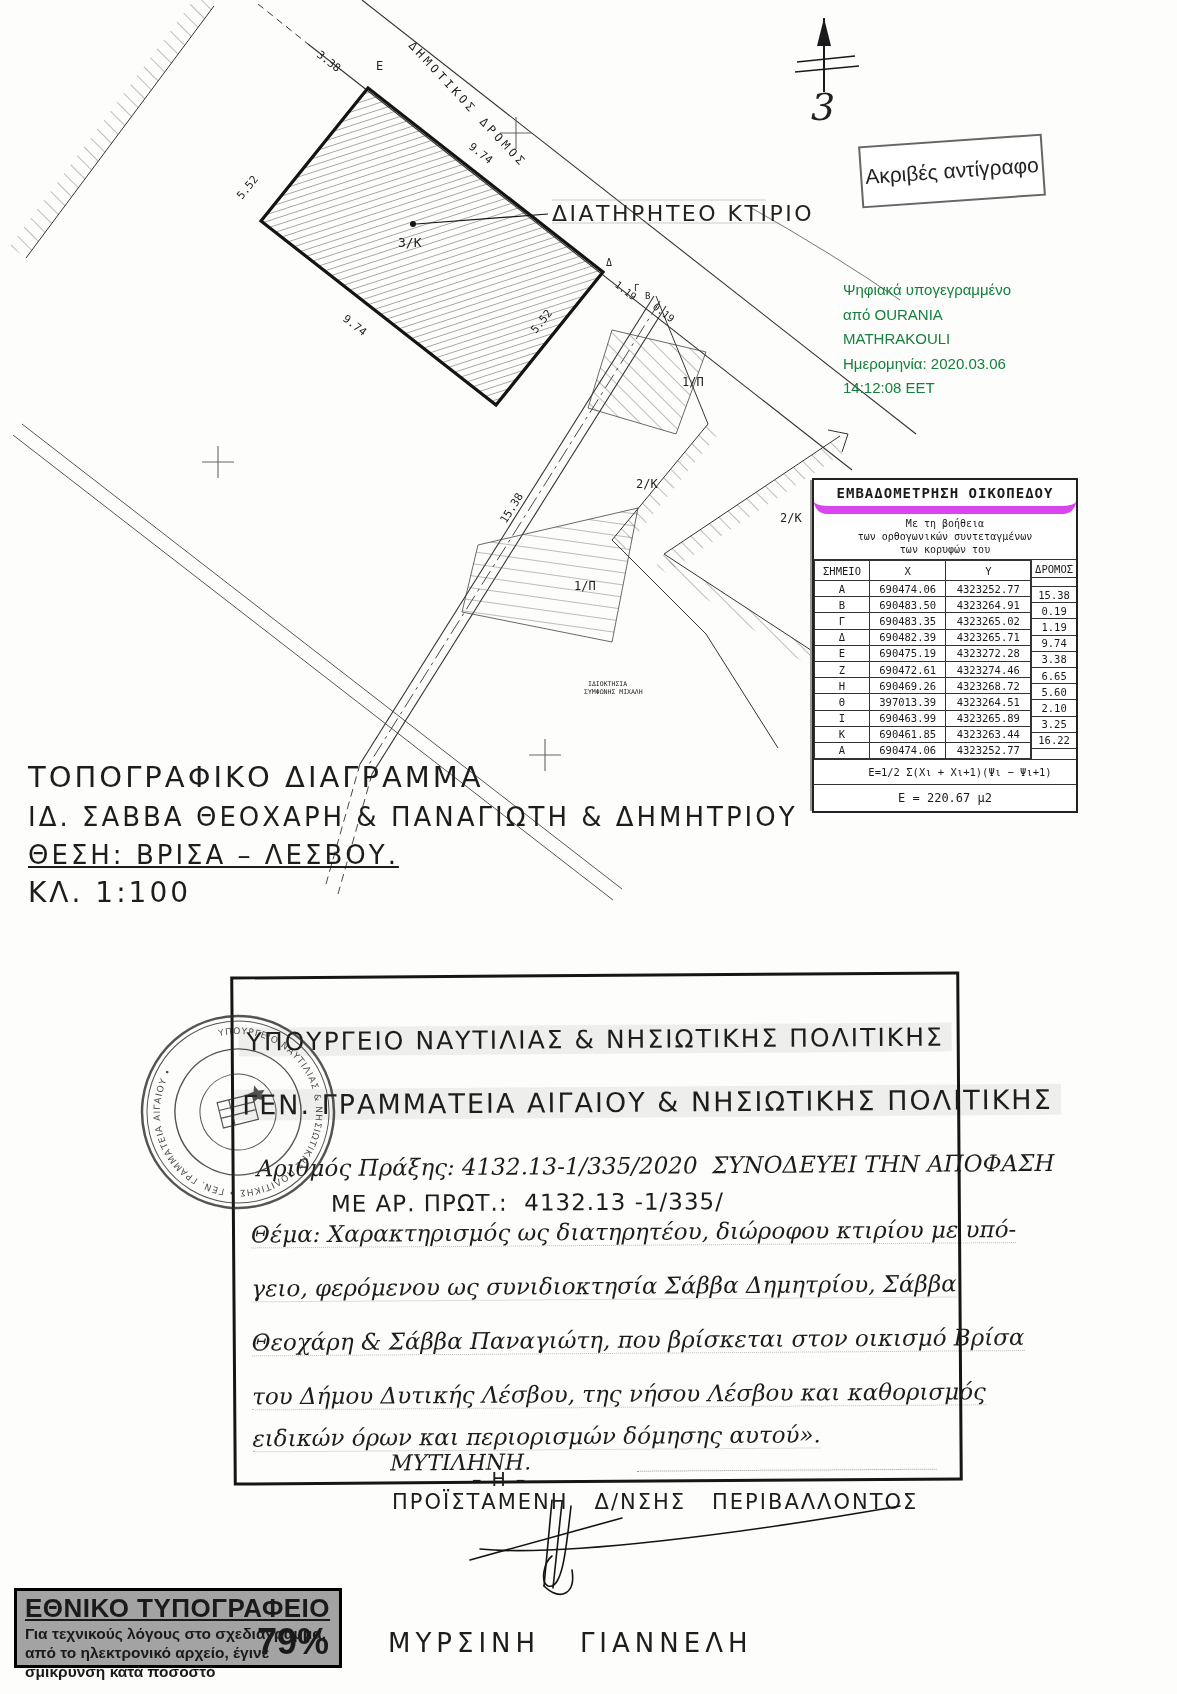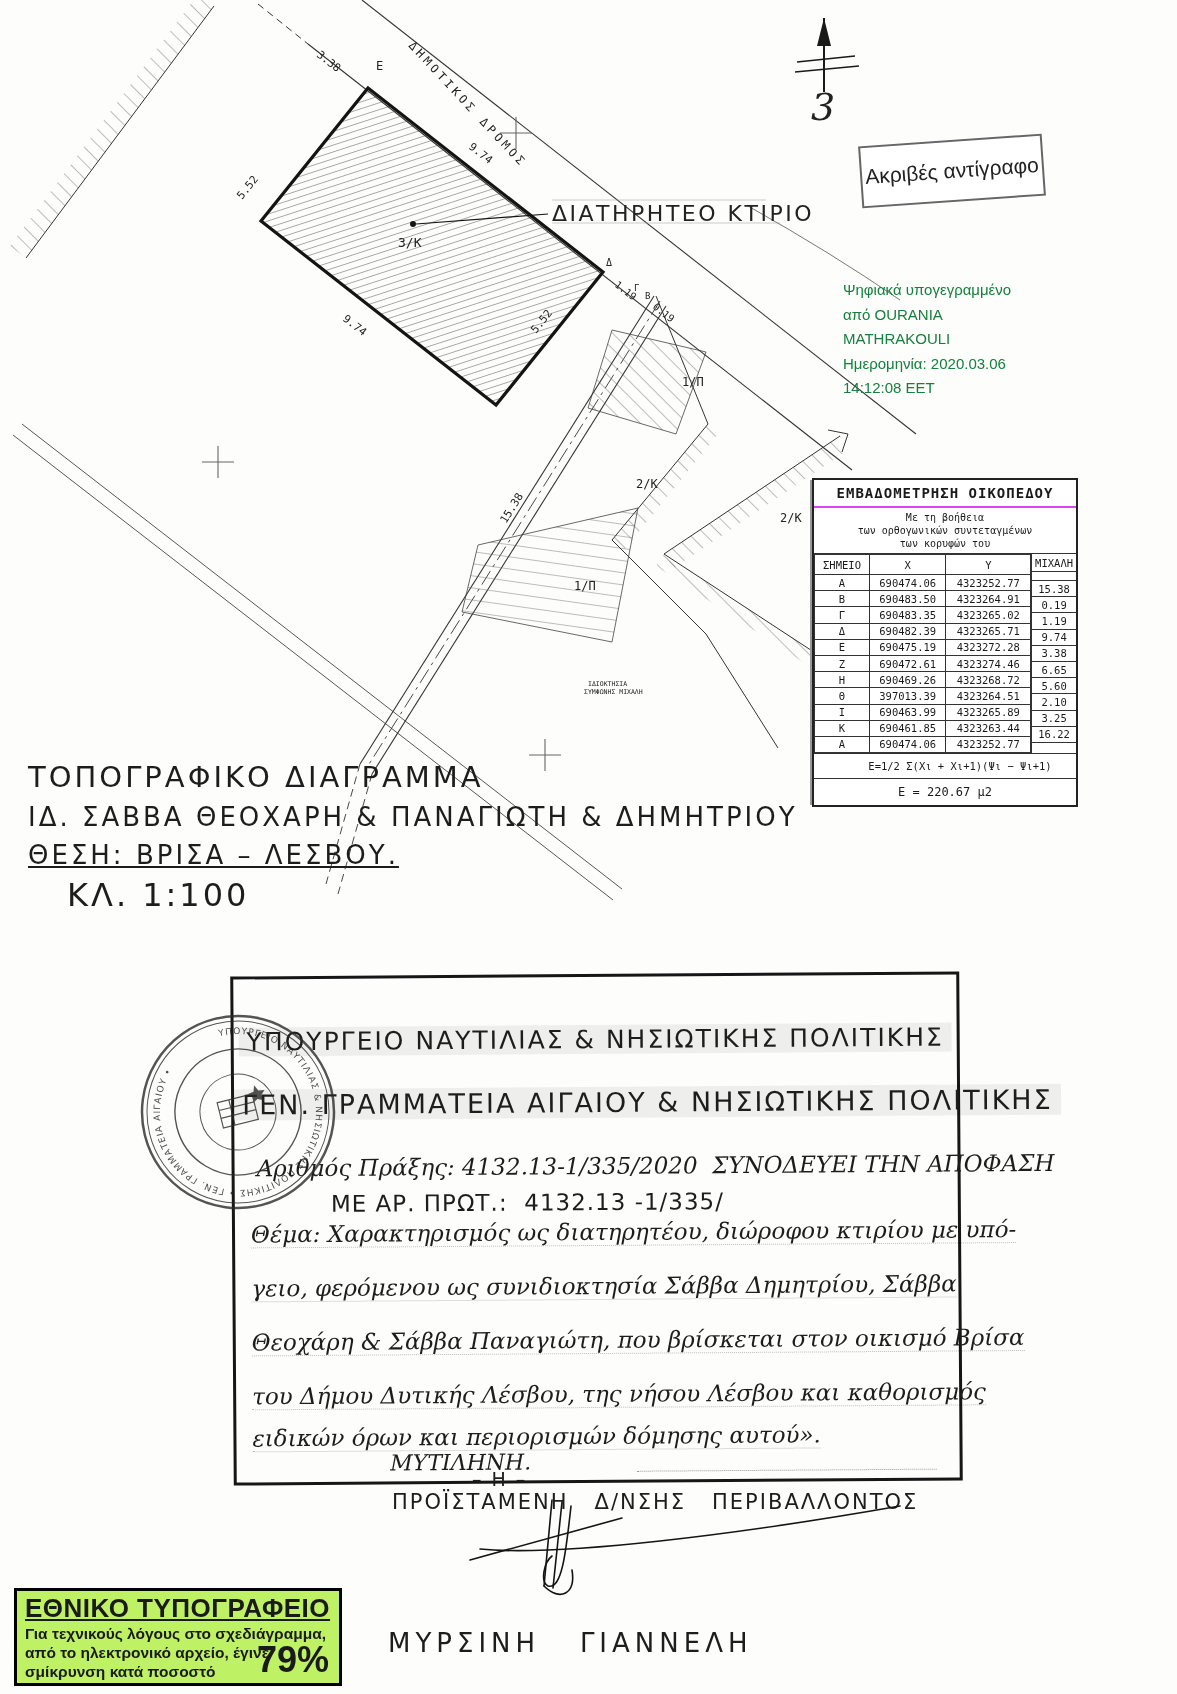--- a/index.html
+++ b/index.html
@@ -12,21 +12,21 @@
   
   .certbox{left:860px;top:140px;width:180px;height:58px;border:2px solid #666;background:#fff;
            transform:rotate(-4deg);display:flex;align-items:center;justify-content:center;
            font-size:21px;color:#222;}
   
   .digsig{left:843px;top:278px;width:250px;font-size:15px;line-height:24.5px;color:#15803d;}
   
   .stable{left:812px;top:478px;width:262px;border:2px solid #222;background:#fff;
           font-family:"DejaVu Sans Mono",monospace;box-shadow:-4px 0 0 -2px #999;}
   .stitle{height:26px;display:flex;align-items:center;justify-content:center;font-size:14px;
-          letter-spacing:1px;border-bottom:2px solid #d946ef;font-weight:bold;}
+          letter-spacing:1px;border-bottom:8px solid #d946ef;font-weight:bold;border-radius:13px;}
   .ssub{border-bottom:1px solid #333;text-align:center;font-size:10px;line-height:13px;padding:3px 8px;}
   .sgrid{display:flex;}
   table.coords{border-collapse:collapse;width:218px;}
   table.coords th{height:17px;font-size:10.5px;font-weight:normal;border:1px solid #333;}
   table.coords td{height:15.2px;font-size:10.5px;text-align:center;border:1px solid #333;padding:0;}
   table.coords th:first-child,table.coords td:first-child{width:52px;}
   .lencol{width:44px;border-left:1px solid #333;display:flex;flex-direction:column;}
   .lenhead{height:18px;display:flex;align-items:center;justify-content:center;font-size:10.5px;
            border-bottom:1px solid #333;box-sizing:border-box;}
   .len-spacer{height:8px;border-bottom:1px solid #333;}
@@ -34,21 +34,21 @@
             border-bottom:1px solid #333;box-sizing:border-box;}
   .len-tail{flex:1;}
   .sformula{border-top:1px solid #333;height:24px;display:flex;align-items:center;justify-content:center;
             font-size:10.5px;padding-left:30px;}
   .sarea{border-top:1px solid #333;height:26px;display:flex;align-items:center;justify-content:center;
          font-size:12px;}
   
   .titleblock{left:28px;top:760px;width:680px;}
   .titleblock div{letter-spacing:3px;white-space:pre;}
   .tb1{font-size:29px;} .tb2{font-size:26px;margin-top:8px;} .tb3{font-size:26px;margin-top:8px;text-decoration:underline;}
-  .tb4{font-size:32px;margin-top:6px;margin-left:39px;}
+  .tb4{font-size:28px;margin-top:6px;}
   
   .decision{left:232px;top:974px;width:723px;height:503px;border:3px solid #161616;
             transform:rotate(-0.4deg);background:transparent;}
   .decision .line{position:absolute;white-space:pre;}
   .shade{background:rgba(0,0,0,0.06);padding:0 8px;}
   .dhead1{top:48px;left:0;width:100%;text-align:center;font-size:25px;letter-spacing:2px;}
   .dhead2{top:110px;left:0;width:100%;text-align:center;font-size:27px;letter-spacing:2px;}
   .dact{top:176px;left:22px;font-size:23px;font-style:italic;font-family:"DejaVu Serif",serif;}
   .dprot{top:212px;left:96px;font-size:23px;letter-spacing:1px;}
   .dbody{font-size:23px;font-style:italic;font-family:"DejaVu Serif",serif;
@@ -58,21 +58,21 @@
   .dplace{top:472px;left:0;width:62%;text-align:center;font-size:22px;font-style:italic;
           font-family:"DejaVu Serif",serif;}
   .dotline{position:absolute;top:494px;left:400px;width:300px;border-top:1px dotted #999;}
   
   .stamp{left:128px;top:1002px;width:220px;height:220px;transform:rotate(-14deg);opacity:0.8;}
   
   .dashH{left:472px;top:1468px;font-size:19px;letter-spacing:2px;}
   .role{left:392px;top:1490px;font-size:21px;letter-spacing:2px;white-space:pre;}
   .signame{left:388px;top:1628px;font-size:26px;letter-spacing:5px;white-space:pre;}
   
-  .printbox{left:14px;top:1588px;width:328px;height:98px;border:3px solid #000;background:#bef264;
+  .printbox{left:14px;top:1588px;width:328px;height:80px;border:3px solid #000;background:#a3a3a3;
             padding:2px 0 0 8px;box-sizing:border-box;}
   .pb-title{font-size:26px;font-weight:bold;letter-spacing:0.5px;text-decoration:underline;
             font-family:"Liberation Sans",sans-serif;}
   .pb-line{font-size:15.5px;font-weight:bold;line-height:19px;}
   .pb-pct{position:absolute;right:10px;bottom:2px;font-size:36px;font-weight:bold;}
 </style>
 </head>
 <body>
 
 <div class="page">
@@ -259,21 +259,21 @@
               <td>4323263.44</td>
             </tr>
             <tr>
               <td>Α</td>
               <td>690474.06</td>
               <td>4323252.77</td>
             </tr>
           </tbody>
       </table>
       <div class="lencol">
-        <div class="lenhead">ΜΙΧΑΛΗ</div>
+        <div class="lenhead">ΔΡΟΜΟΣ</div>
         <div class="len-spacer"></div>
         <div id="len-cells" style="display:flex;flex-direction:column">
             <div class="len-cell">15.38</div>
             <div class="len-cell">0.19</div>
             <div class="len-cell">1.19</div>
             <div class="len-cell">9.74</div>
             <div class="len-cell">3.38</div>
             <div class="len-cell">6.65</div>
             <div class="len-cell">5.60</div>
             <div class="len-cell">2.10</div>

